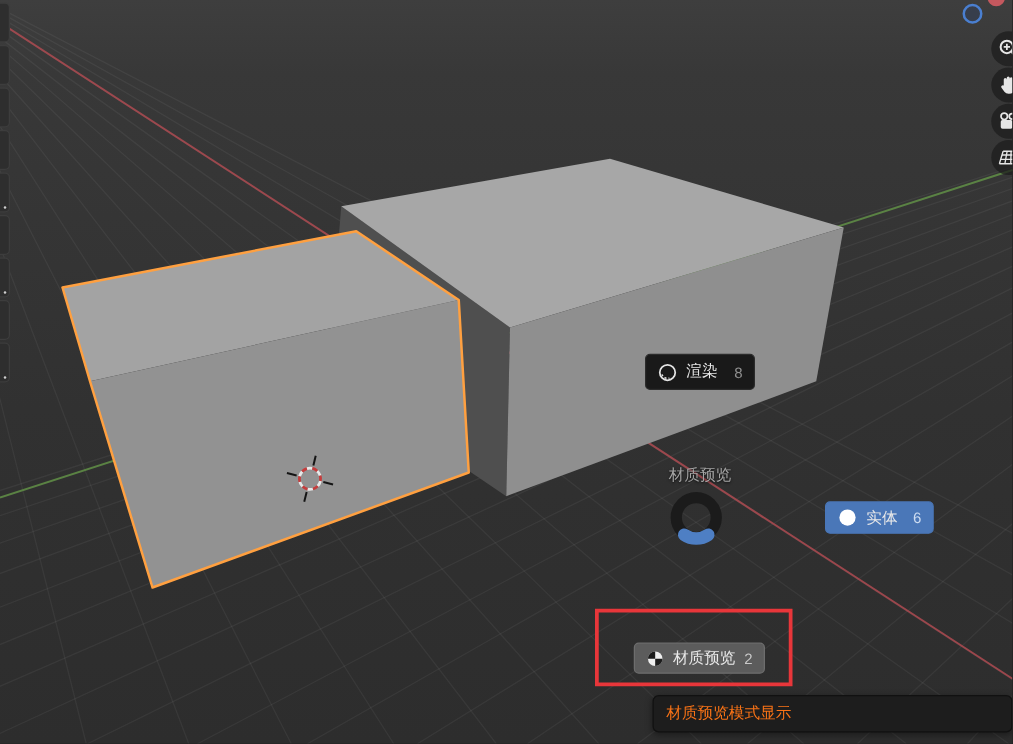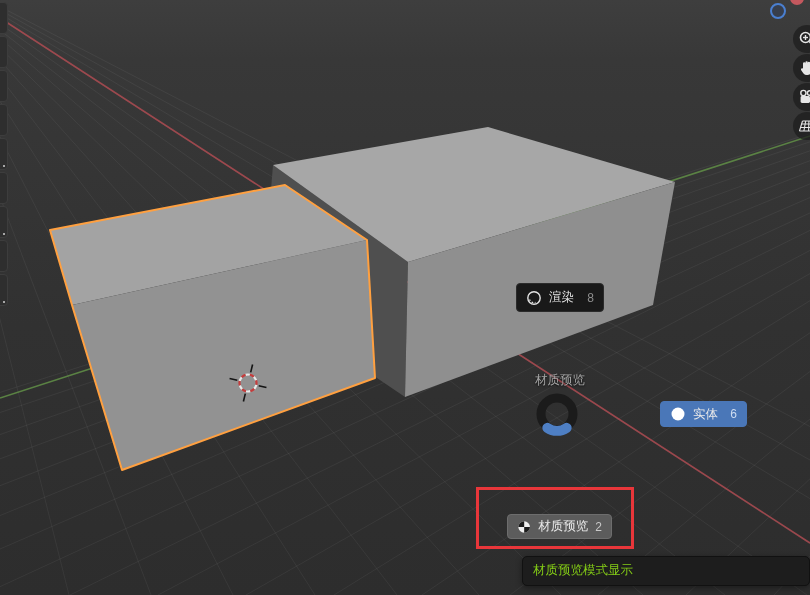--- a/index.html
+++ b/index.html
@@ -32,21 +32,21 @@
     text-shadow:0 1px 2px rgba(0,0,0,.8);transform:translateX(-50%);}
 
   
   .annotation-rect{position:absolute;border:3px solid #e8363a;background:transparent;}
 
   
   .tooltip{position:absolute;background:#1d1d1d;border:1px solid #111;
     border-radius:5px;padding:5px 10px 7px 10px;font-size:12.5px;line-height:16px;
     color:#d4d4d4;box-shadow:0 2px 6px rgba(0,0,0,.4);}
   .tooltip .hl{color:#5f9ede;}
-  .tooltip .sub{color:#84cc16;}
+  .tooltip .sub{color:#f97316;}
 
   
   .nav-btn{position:absolute;width:28px;height:28px;border-radius:50%;
     background:rgba(28,28,28,.72);display:flex;align-items:center;justify-content:center;}
   .gizmo-ball{position:absolute;border-radius:50%;box-sizing:border-box;}
 </style>
 </head>
 <body>
 
 <div class="viewport">

